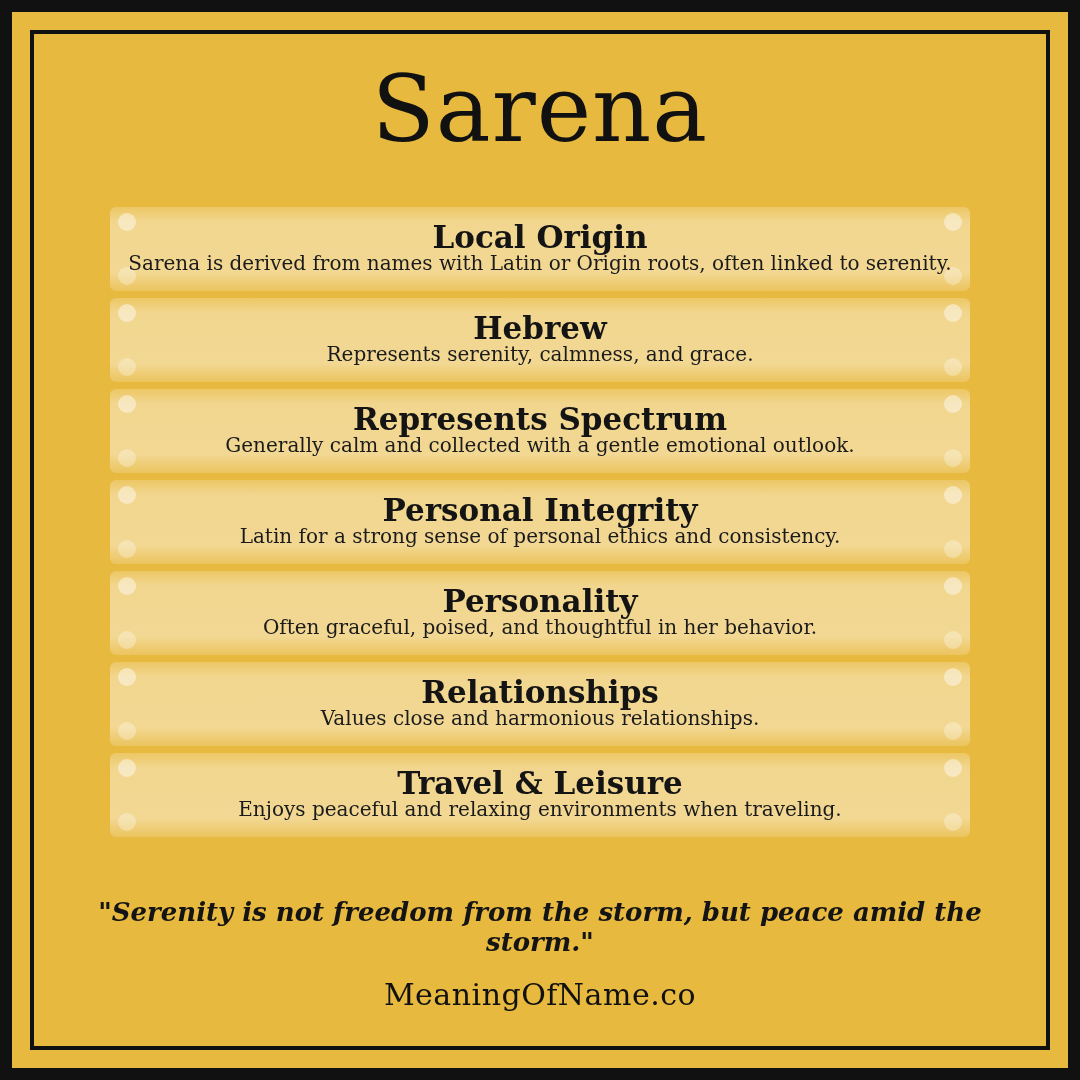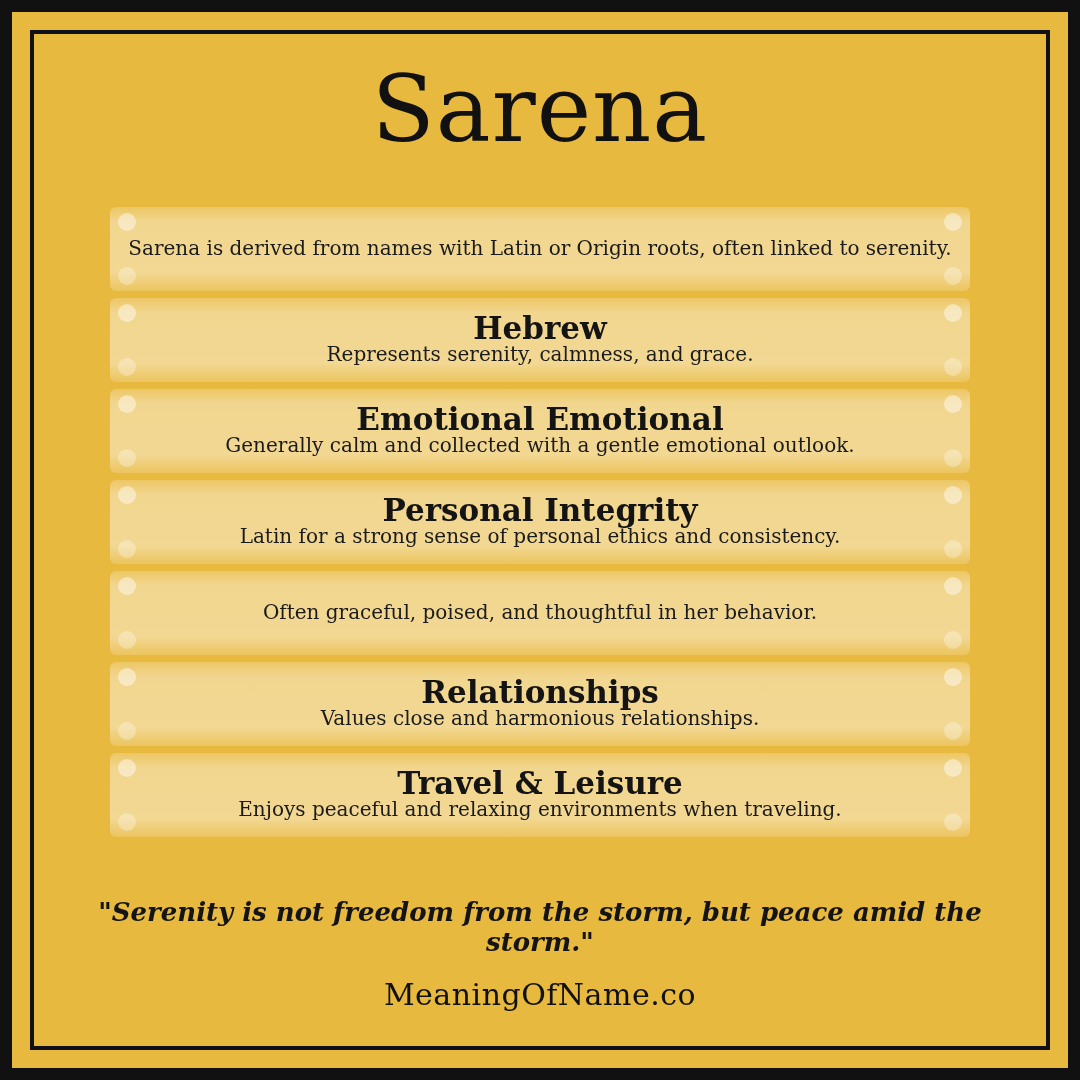--- a/index.html
+++ b/index.html
@@ -136,47 +136,49 @@
 <body>
 
 <div class="poster">
   <div class="inner-frame">
 
     <div class="title">Sarena</div>
 
     <div class="cards">
 
       <div class="card">
+        <div class="card-title">Local Origin</div>
         <div class="card-desc">Sarena is derived from names with Latin or Origin roots, often linked to serenity.</div>
         <span class="dot-bl"></span>
         <span class="dot-br"></span>
       </div>
 
       <div class="card">
         <div class="card-title">Hebrew</div>
         <div class="card-desc">Represents serenity, calmness, and grace.</div>
         <span class="dot-bl"></span>
         <span class="dot-br"></span>
       </div>
 
       <div class="card">
-        <div class="card-title">Emotional Emotional</div>
+        <div class="card-title">Represents Spectrum</div>
         <div class="card-desc">Generally calm and collected with a gentle emotional outlook.</div>
         <span class="dot-bl"></span>
         <span class="dot-br"></span>
       </div>
 
       <div class="card">
         <div class="card-title">Personal Integrity</div>
         <div class="card-desc">Latin for a strong sense of personal ethics and consistency.</div>
         <span class="dot-bl"></span>
         <span class="dot-br"></span>
       </div>
 
       <div class="card">
+        <div class="card-title">Personality</div>
         <div class="card-desc">Often graceful, poised, and thoughtful in her behavior.</div>
         <span class="dot-bl"></span>
         <span class="dot-br"></span>
       </div>
 
       <div class="card">
         <div class="card-title">Relationships</div>
         <div class="card-desc">Values close and harmonious relationships.</div>
         <span class="dot-bl"></span>
         <span class="dot-br"></span>

